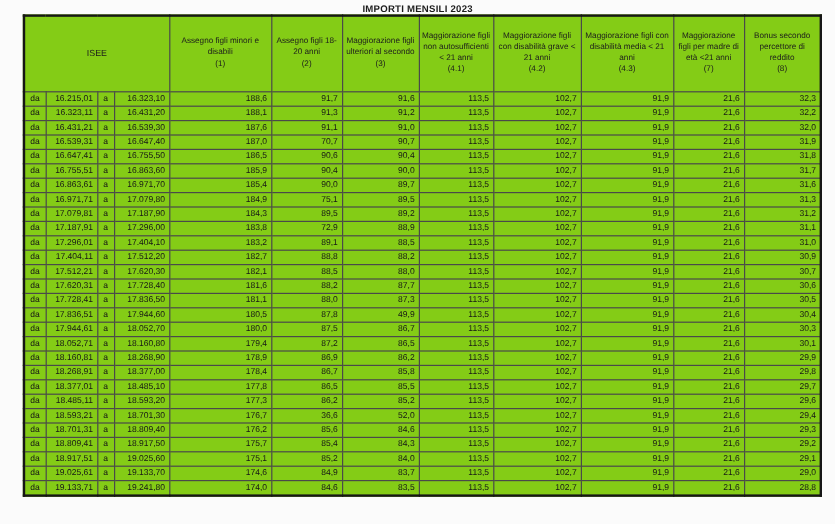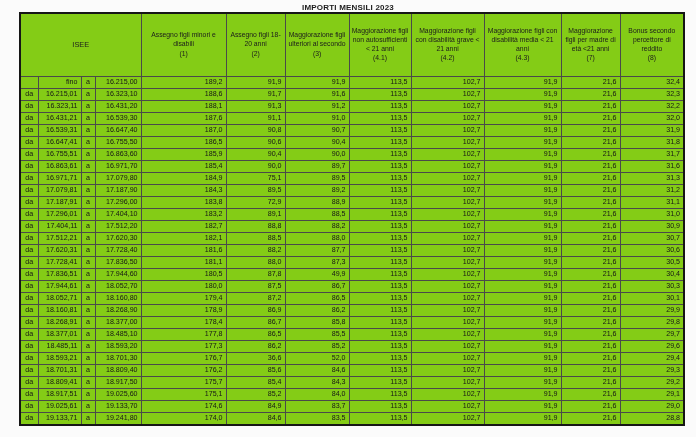--- a/index.html
+++ b/index.html
@@ -91,34 +91,20 @@
           <div class="hdr-code">(7)</div>
         </th>
         <th>
           <div>Bonus secondo percettore di reddito</div>
           <div class="hdr-code">(8)</div>
         </th>
       </tr>
     </thead>
     <tbody>
         <tr>
-          <td class="a-c"></td>
-          <td class="a-r">fino</td>
-          <td class="a-c">a</td>
-          <td class="a-r">16.215,00</td>
-          <td class="a-r">189,2</td>
-          <td class="a-r">91,9</td>
-          <td class="a-r">91,9</td>
-          <td class="a-r">113,5</td>
-          <td class="a-r">102,7</td>
-          <td class="a-r">91,9</td>
-          <td class="a-r">21,6</td>
-          <td class="a-r">32,4</td>
-        </tr>
-        <tr>
           <td class="a-c">da</td>
           <td class="a-r">16.215,01</td>
           <td class="a-c">a</td>
           <td class="a-r">16.323,10</td>
           <td class="a-r">188,6</td>
           <td class="a-r">91,7</td>
           <td class="a-r">91,6</td>
           <td class="a-r">113,5</td>
           <td class="a-r">102,7</td>
           <td class="a-r">91,9</td>
@@ -152,21 +138,21 @@
           <td class="a-r">91,9</td>
           <td class="a-r">21,6</td>
           <td class="a-r">32,0</td>
         </tr>
         <tr>
           <td class="a-c">da</td>
           <td class="a-r">16.539,31</td>
           <td class="a-c">a</td>
           <td class="a-r">16.647,40</td>
           <td class="a-r">187,0</td>
-          <td class="a-r">90,8</td>
+          <td class="a-r">70,7</td>
           <td class="a-r">90,7</td>
           <td class="a-r">113,5</td>
           <td class="a-r">102,7</td>
           <td class="a-r">91,9</td>
           <td class="a-r">21,6</td>
           <td class="a-r">31,9</td>
         </tr>
         <tr>
           <td class="a-c">da</td>
           <td class="a-r">16.647,41</td>

